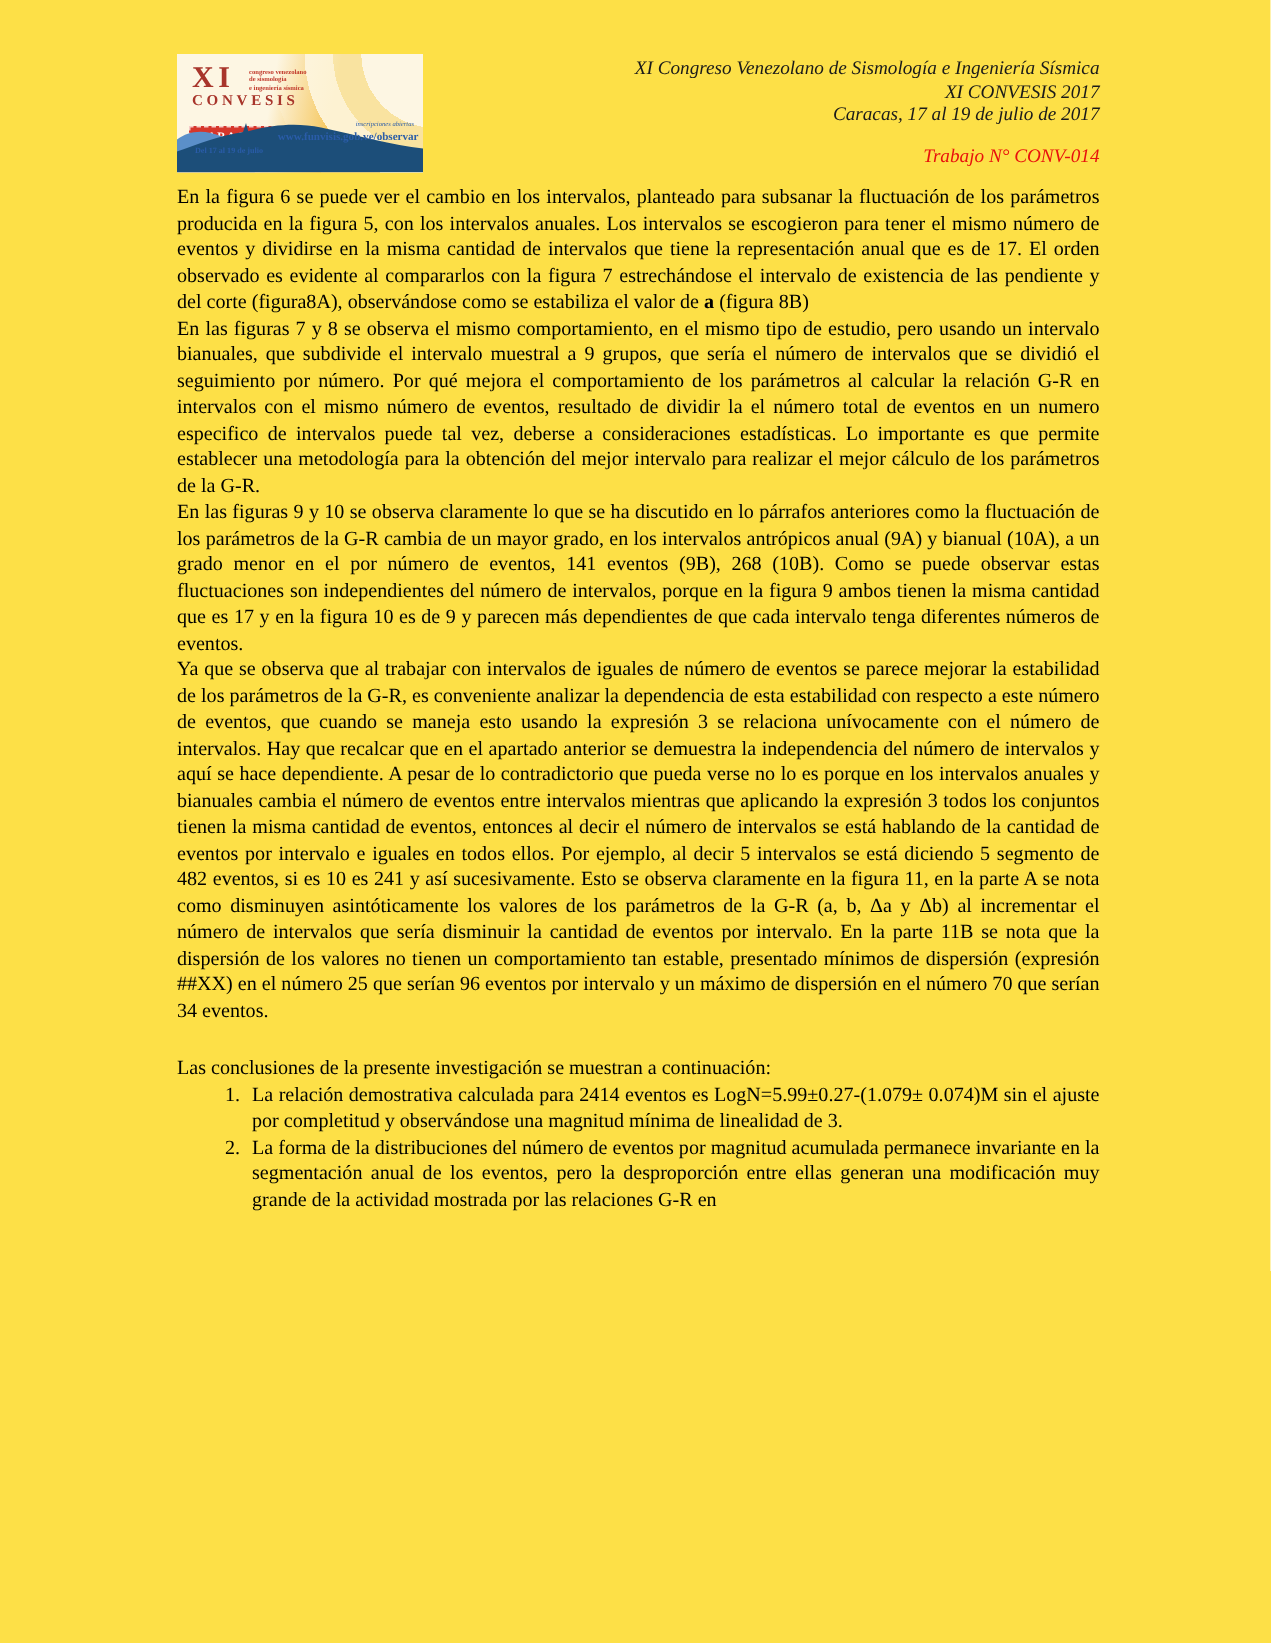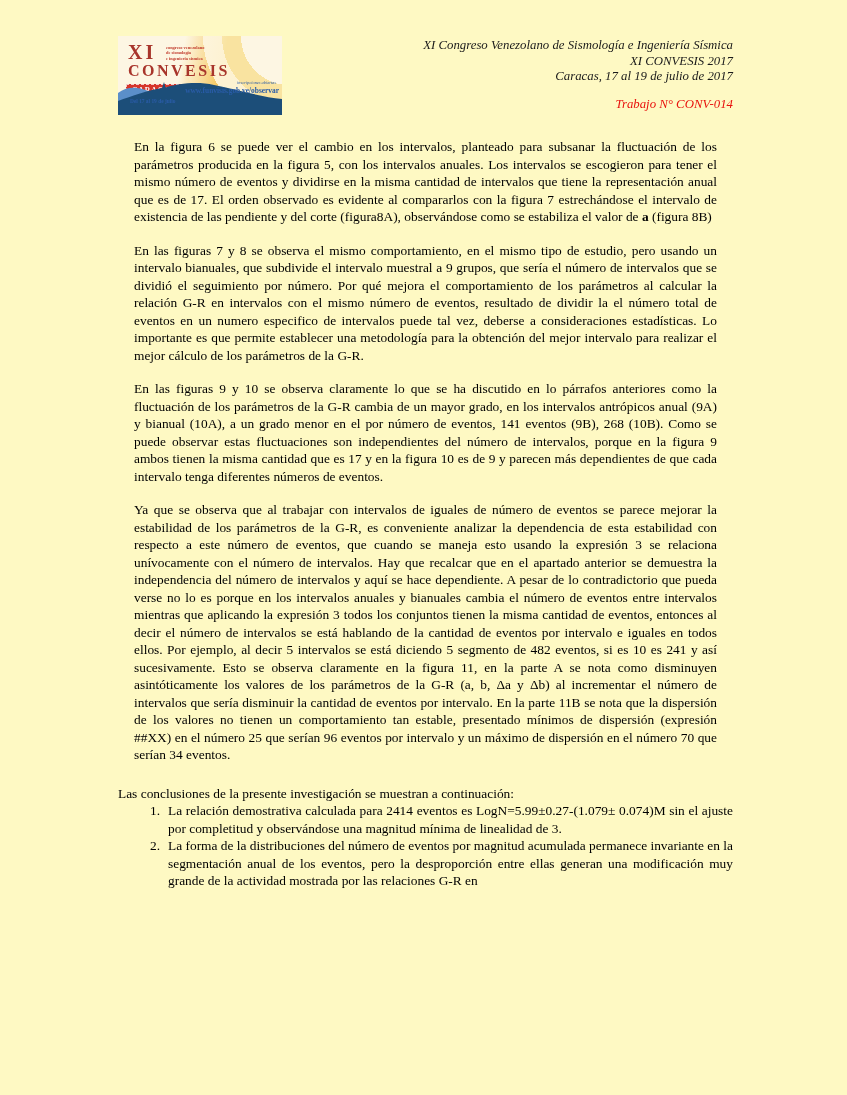--- a/index.html
+++ b/index.html
@@ -1,56 +1,56 @@
 <!DOCTYPE html>
 <html><head>
 <meta charset="utf-8">
 <style>
   * { box-sizing: border-box; }
   html,body { margin:0; padding:0; background:#ffffff; }
   .page {
-    position:relative; width:847px; height:1095px; background:#fef9c3;
+    position:relative; width:847px; height:1095px; background:#fde047;
     font-family:"Liberation Serif","DejaVu Serif",serif; color:#000; overflow:hidden;
   }
 
   
   .doc-header-text {
     position:absolute; top:38px; right:114px; text-align:right;
     font-style:italic; font-size:12.8px; line-height:15.6px; color:#1a1a1a;
   }
   .work-number { margin-top:12px; font-weight:normal; }
 
   
   .logo {
     position:absolute; left:118px; top:36px; width:164px; height:79px; overflow:hidden;
     background-color:#fdf6e3;
     background-image:
       linear-gradient(100deg, #fdf6e3 0 38%, rgba(253,246,227,0) 62%),
       radial-gradient(circle at 105% 0%, #fdf6e3 0 26%, #f9e3a0 26% 36%, #fdf2d2 36% 46%, #f5c75e 46% 58%, #f3ba39 58% 72%, #eead27 72% 100%);
   }
   .logo-xi { position:absolute; left:10px; top:5px; font-size:20px; font-weight:bold; letter-spacing:3px; }
   .logo-sub { position:absolute; left:48px; top:9px; font-size:4.4px; line-height:5.4px; font-weight:bold; }
-  .logo-brand { position:absolute; left:10px; top:26px; font-size:16px; font-weight:bold; letter-spacing:2.5px; }
+  .logo-brand { position:absolute; left:10px; top:26px; font-size:10px; font-weight:bold; letter-spacing:2.5px; }
   .logo-banner {
     position:absolute; left:8px; top:48px; width:78px; height:12px;
     color:#fff; font-size:7.6px; font-weight:bold; letter-spacing:1px;
     display:flex; align-items:center; justify-content:center;
     border:1px dashed rgba(255,255,255,0.75);
   }
   .logo-dates { position:absolute; left:12px; top:62px; font-size:5.4px; font-weight:bold; z-index:3; }
   .logo-note { position:absolute; right:6px; top:44px; font-size:4.4px; font-style:italic; }
   .logo-url { position:absolute; right:3px; top:50px; font-size:7.4px; font-weight:bold; z-index:3; }
   .logo-mountains { position:absolute; left:0; bottom:0; width:164px; height:36px; z-index:2; }
 
   
   .body-text {
     position:absolute; left:118px; top:122px; width:615px;
     font-size:13.4px; line-height:17.5px; text-align:justify;
   }
-  .bodyp { margin:16px; }
+  .bodyp { margin:0; }
   .section-heading { font-weight:bold; font-size:13.4px; margin:19px 0 0 0; }
   .list-intro { margin:21px 0 0 0; }
   .citem { display:flex; margin:0; }
   .cnum { flex:0 0 18px; margin-left:32px; }
   .ctext { flex:1; text-align:justify; }
 </style>
 </head>
 <body>
 
 <div class="page">

